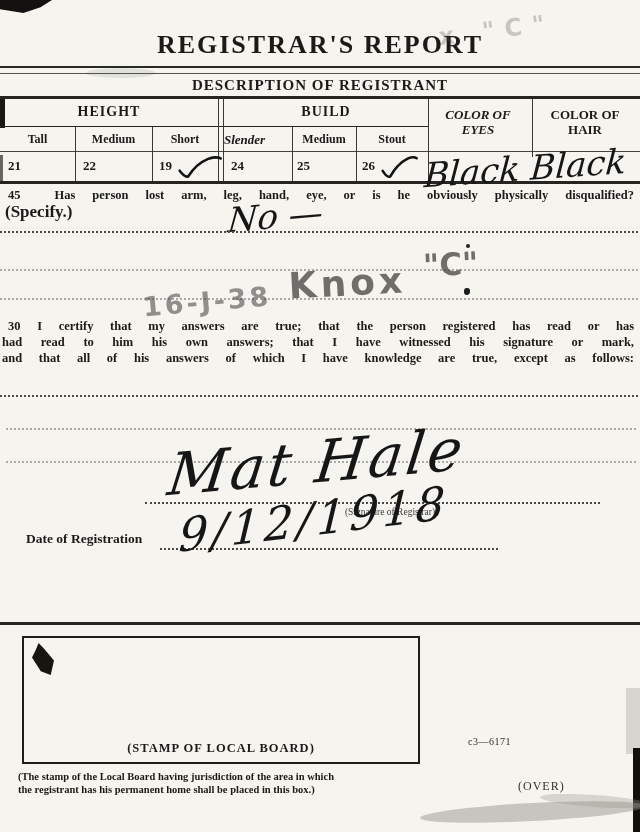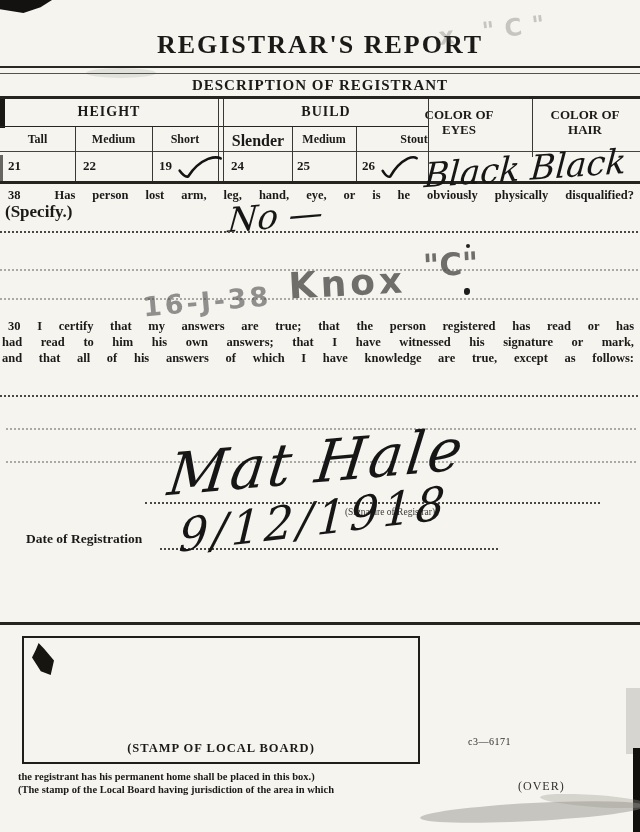--- a/index.html
+++ b/index.html
@@ -48,42 +48,42 @@
 
 <div class="abs" style="left:0;top:66px;width:640px;height:5px;border-top:2px solid #2a2824;border-bottom:1px solid #55524c;"></div>
 
 <div class="abs print b" style="left:0;top:77px;width:640px;text-align:center;font-size:15px;letter-spacing:1px;">DESCRIPTION OF REGISTRANT</div>
 <div class="abs rule" style="left:0;top:96px;width:640px;height:3px;"></div>
 
 <div>
 
   <div class="abs print b" style="left:0;top:104px;width:218px;text-align:center;font-size:14px;letter-spacing:1px;">HEIGHT</div>
   <div class="abs print b" style="left:224px;top:104px;width:204px;text-align:center;font-size:14px;letter-spacing:1px;">BUILD</div>
-  <div class="abs print b" style="left:414px;top:107px;width:90px;text-align:center;font-size:13px;line-height:15px;">COLOR OF EYES</div>
+  <div class="abs print b" style="left:433px;top:107px;width:90px;text-align:center;font-size:13px;line-height:15px;font-style:italic;">COLOR OF EYES</div>
   <div class="abs print b" style="left:540px;top:107px;width:90px;text-align:center;font-size:13px;line-height:15px;">COLOR OF HAIR</div>
 
   <div class="abs rule" style="left:0;top:126px;width:428px;height:1px;"></div>
   <div class="abs" style="left:0;top:151px;width:640px;height:1px;background:#47443f;"></div>
   <div class="abs rule" style="left:0;top:181px;width:640px;height:3px;"></div>
 
   <div class="abs vline" style="left:75px;top:127px;height:54px;"></div>
   <div class="abs vline" style="left:152px;top:127px;height:54px;"></div>
   <div class="abs vline" style="left:218px;top:99px;height:82px;"></div>
   <div class="abs vline" style="left:223px;top:99px;height:82px;"></div>
   <div class="abs vline" style="left:292px;top:127px;height:54px;"></div>
   <div class="abs vline" style="left:356px;top:127px;height:54px;"></div>
   <div class="abs vline" style="left:428px;top:99px;height:82px;"></div>
   <div class="abs vline" style="left:532px;top:99px;height:58px;"></div>
 
   <div class="abs print b" style="left:0;top:132px;width:75px;text-align:center;font-size:12px;">Tall</div>
   <div class="abs print b" style="left:75px;top:132px;width:77px;text-align:center;font-size:12px;">Medium</div>
   <div class="abs print b" style="left:152px;top:132px;width:66px;text-align:center;font-size:12px;">Short</div>
-  <div class="abs print b" style="left:224px;top:132px;width:68px;text-align:center;font-size:16px;">Slender</div>
+  <div class="abs print b" style="left:224px;top:132px;width:68px;font-size:13px;font-style:italic;">Slender</div>
   <div class="abs print b" style="left:292px;top:132px;width:64px;text-align:center;font-size:12px;">Medium</div>
-  <div class="abs print b" style="left:356px;top:132px;width:72px;text-align:center;font-size:12px;margin-left:22px;">Stout</div>
+  <div class="abs print b" style="left:356px;top:132px;width:72px;text-align:center;font-size:12px;">Stout</div>
 
   <div class="abs print b" style="left:8px;top:158px;font-size:13px;">21</div>
   <div class="abs print b" style="left:83px;top:158px;font-size:13px;">22</div>
   <div class="abs print b" style="left:159px;top:158px;font-size:13px;">19</div>
   <div class="abs print b" style="left:231px;top:158px;font-size:13px;">24</div>
   <div class="abs print b" style="left:297px;top:158px;font-size:13px;">25</div>
   <div class="abs print b" style="left:362px;top:158px;font-size:13px;">26</div>
 
   <svg class="abs" style="left:176px;top:152px;transform:rotate(4deg);" width="46" height="30" viewBox="0 0 46 30">
     <path d="M4 20 Q10 27 13 25 Q20 12 32 6 Q40 3 44 5" fill="none" stroke="#141414" stroke-width="2.6" stroke-linecap="round"></path>
@@ -91,21 +91,21 @@
   <svg class="abs" style="left:379px;top:152px;transform:rotate(4deg);" width="40" height="30" viewBox="0 0 40 30">
     <path d="M4 20 Q9 27 12 25 Q18 12 28 6 Q34 3 37 5" fill="none" stroke="#141414" stroke-width="2.6" stroke-linecap="round"></path>
   </svg>
 
   <div class="abs hand" style="left:424px;top:148px;font-size:34px;transform:rotate(-4deg) skewX(-8deg);">
     <span>Black</span>&nbsp;<span>Black</span>
   </div>
 </div>
 
 <div class="abs print b justify-line" style="left:8px;top:188px;width:626px;font-size:12.5px;white-space:nowrap;word-spacing:4.5px;">
-  <span>38</span>&nbsp;&nbsp;<span>Has person lost arm, leg, hand, eye, or is he obviously physically disqualified?</span>
+  <span>45</span>&nbsp;&nbsp;<span>Has person lost arm, leg, hand, eye, or is he obviously physically disqualified?</span>
 </div>
 <div class="abs print b" style="left:5px;top:202px;font-size:17px;">(Specify.)</div>
 <div class="abs hand" style="left:228px;top:196px;font-size:34px;transform:rotate(-5deg) skewX(-10deg);">No —</div>
 
 <div class="abs dotted" style="left:0;top:231px;width:638px;"></div>
 <div class="abs dotted faint" style="left:0;top:269px;width:638px;"></div>
 <div class="abs dotted faint" style="left:0;top:298px;width:638px;"></div>
 
 <div class="abs" style="left:466px;top:244px;width:4px;height:4px;background:#222;border-radius:50%;"></div>
 <div class="abs" style="left:464px;top:288px;width:6px;height:7px;background:#1c1c1c;border-radius:50% 40% 60% 50%;"></div>
@@ -136,22 +136,22 @@
 
 <div class="abs rule" style="left:0;top:622px;width:640px;height:3px;"></div>
 
 <div class="abs" style="left:22px;top:636px;width:394px;height:124px;border:2px solid #201e1b;background:transparent;">
   <div class="abs" style="left:8px;top:5px;width:22px;height:32px;background:#17150f;
               clip-path:polygon(30% 0,55% 18%,100% 55%,85% 100%,40% 88%,0 45%,18% 20%);"></div>
   <div class="abs print b" style="left:0;bottom:6px;width:100%;text-align:center;font-size:12.5px;letter-spacing:1px;">(STAMP OF LOCAL BOARD)</div>
 </div>
 
 <div class="abs print b" style="left:18px;top:770px;width:415px;font-size:10.5px;line-height:13px;">
+  <div>(The stamp of the Local Board having jurisdiction of the area in which</div>
   <div>the registrant has his permanent home shall be placed in this box.)</div>
-  <div>(The stamp of the Local Board having jurisdiction of the area in which</div>
 </div>
 <div class="abs print" style="left:468px;top:736px;font-size:10px;color:#2e2c29;letter-spacing:.5px;">c3—6171</div>
 <div class="abs print" style="left:518px;top:779px;font-size:12px;color:#34322e;letter-spacing:1px;">(OVER)</div>
 
 <div class="abs" style="left:626px;top:688px;width:14px;height:66px;background:#b9b6af;opacity:.5;"></div>
 <div class="abs" style="left:633px;top:748px;width:7px;height:84px;background:#12100d;"></div>
 <div class="abs" style="left:420px;top:803px;width:225px;height:18px;background:#8f8c84;opacity:.45;
             border-radius:50%;transform:rotate(-3deg);"></div>
 <div class="abs" style="left:540px;top:795px;width:110px;height:12px;background:#9a978f;opacity:.35;
             border-radius:50%;transform:rotate(4deg);"></div>

